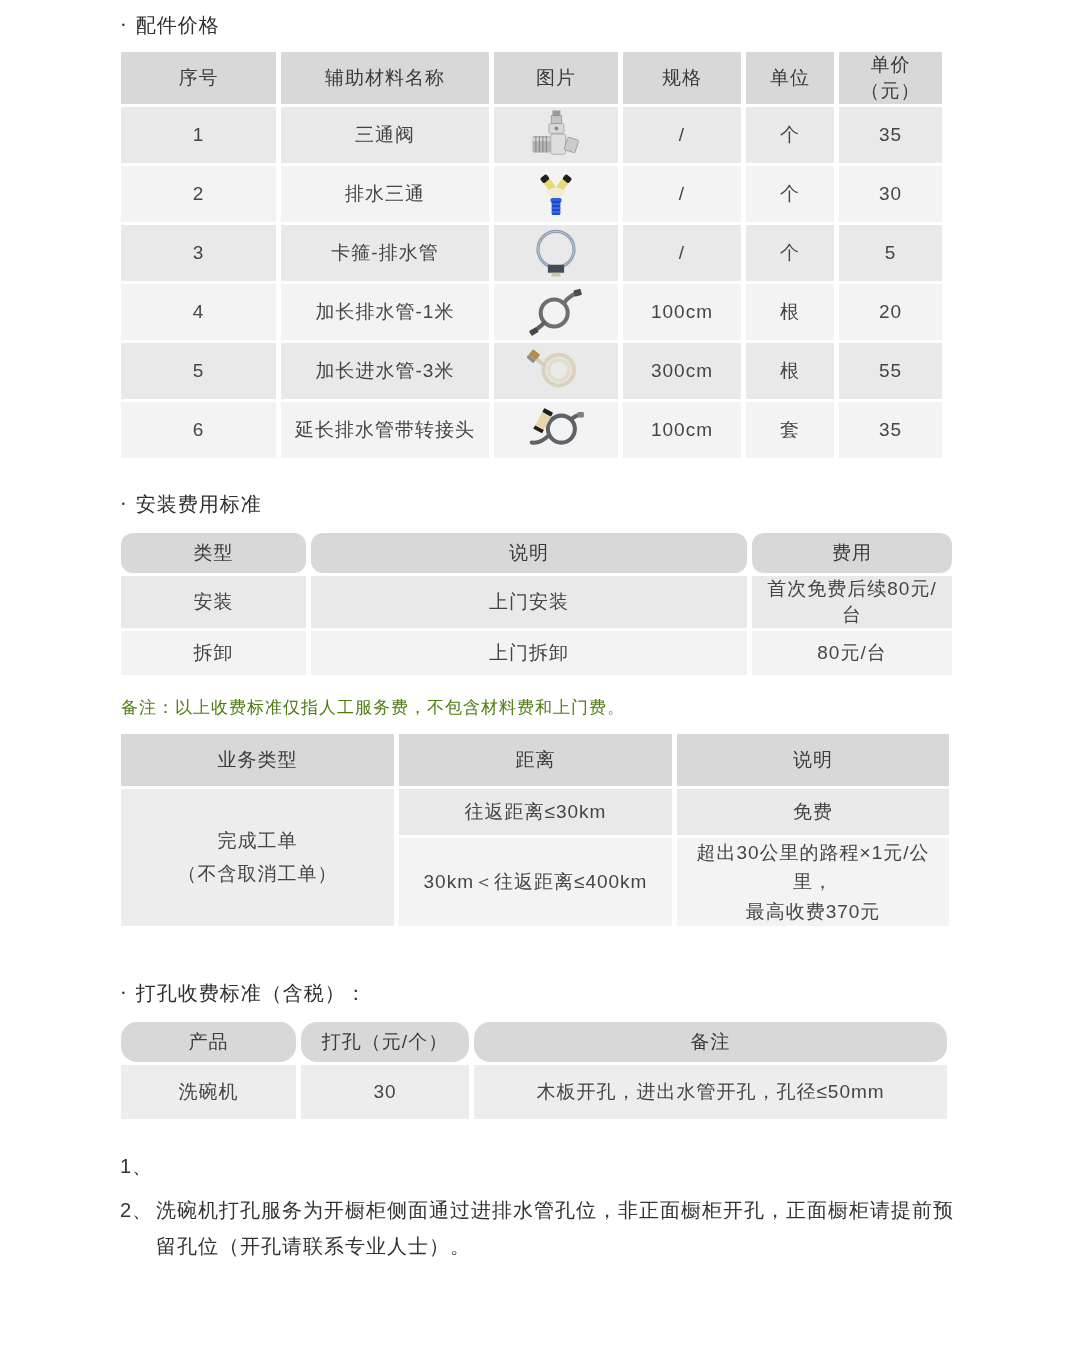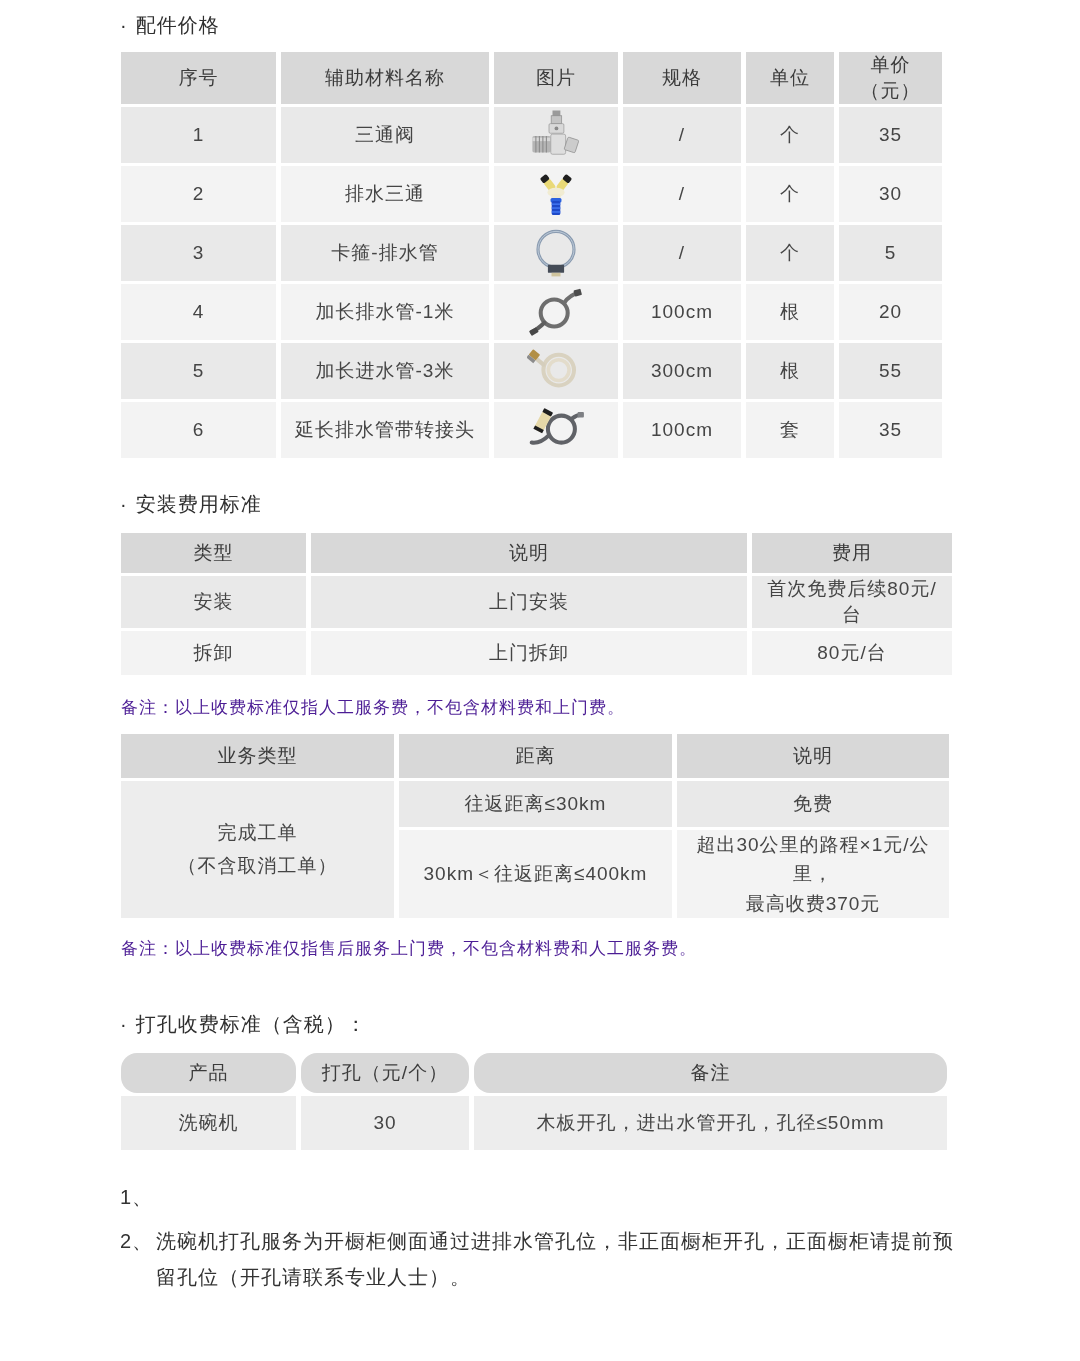--- a/index.html
+++ b/index.html
@@ -1,44 +1,44 @@
 <!DOCTYPE html>
 <html><head>
 <meta charset="utf-8">
 <style>
   html,body{margin:0;padding:0;background:#ffffff;}
   .page{position:relative;width:1080px;min-height:1361px;background:#ffffff;
         font-family:"Liberation Sans","DejaVu Sans",sans-serif;color:#404040;
         overflow:hidden;}
-  .section-title{margin:0 0 0 120px;font-size:20px;color:#2f2f2f;letter-spacing:1px;}
+  .section-title{margin:0 0 0 120px;font-size:20px;color:#2f2f2f;letter-spacing:1px;font-family:Liberation Serif, serif;}
   .section-title .bullet{display:inline-block;margin-right:8px;color:#2f2f2f;}
   .mt-first{padding-top:12px;}
   .t{border-collapse:separate;border-spacing:5px 3px;table-layout:fixed;margin-left:116px;}
   .t th{background:#d8d8d8;font-weight:400;font-size:19px;color:#3b3b3b;text-align:center;
         vertical-align:middle;padding:0 4px;letter-spacing:1px;}
   .t td{font-size:19px;color:#454545;text-align:center;vertical-align:middle;padding:0 6px;
         letter-spacing:1px;}
   tr.dark td{background:#e9e9e9;}
   tr.light td{background:#f3f3f3;}
   tr.mid td{background:#ededed;}
   td.merged{background:#ededed !important;}
   .t1{margin-top:10px;}
   .t1 th{height:44px;}  .t1 td{height:56px;}
   .t2{margin-top:12px;}
-  .t2 th{height:40px;}  .t2 td{height:44px;}
+  .t2 th{height:40px;border-radius:12px;}  .t2 td{height:44px;}
   .t3{margin-top:12px;}
-  .t3 th{height:44px;font-family:Liberation Mono, monospace;}
+  .t3 th{height:52px;font-family:Liberation Mono, monospace;}
   .t3 tr.rowA td{height:46px;}
   .t3 tr.rowB td{height:74px;line-height:1.55;text-align:center;}
   .t4{margin-top:12px;}
   .t4 th{height:40px;border-radius:16px;}  .t4 td{height:54px;}
   .photo-cell svg{display:block;margin:0 auto;}
   .merged-line{line-height:1.3;}
   .merged-line + .merged-line{margin-top:8px;}
-  .note{margin:18px 0 0 121px;font-size:17px;color:#4c1d95;letter-spacing:1px;}
+  .note{margin:18px 0 0 121px;font-size:17px;color:#4d7c0f;letter-spacing:1px;}
   .gap-30{margin-top:30px;}
   .gap-44{margin-top:44px;}
   .gap-40{margin-top:51px;}
   .footnotes{margin:26px 0 0 120px;font-size:20px;color:#333333;letter-spacing:1px;}
   .footnote{display:flex;margin-bottom:8px;line-height:1.8;}
   .fn-num{flex:0 0 36px;}
   .fn-text{max-width:806px;}
 </style>
 </head>
 <body>
@@ -247,21 +247,20 @@
           </td>
           <td>往返距离≤30km</td>
           <td>免费</td>
         </tr>
         <tr class="rowB light">
           <td>30km＜往返距离≤400km</td>
           <td>超出30公里的路程×1元/公里，<br>最高收费370元</td>
         </tr>
       </tbody>
   </table>
-  <div class="note" style="margin-top:16px;">备注：以上收费标准仅指售后服务上门费，不包含材料费和人工服务费。</div>
 
   <div class="section-title gap-40">
     <span class="bullet">·</span><span>打孔收费标准（含税）：</span>
   </div>
   <table class="t t4">
     <colgroup>
       <col style="width:175px">
         <col style="width:168px">
         <col style="width:473px">
     </colgroup>

